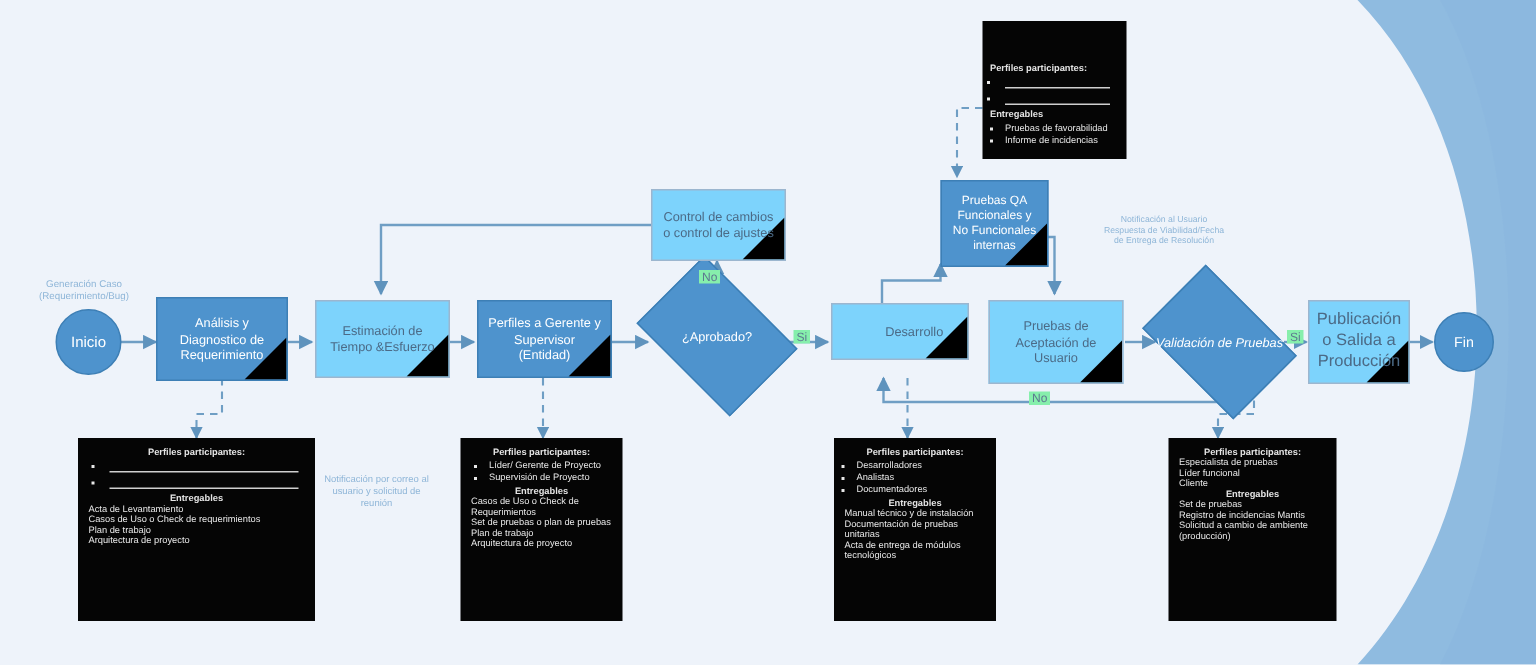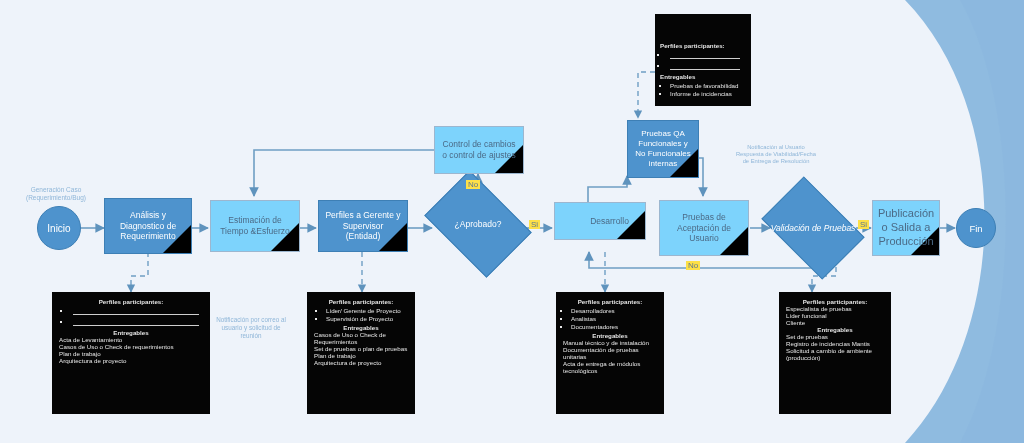--- a/index.html
+++ b/index.html
@@ -38,21 +38,21 @@
   .note .hd{text-align:center;font-weight:bold;color:#e4e4e4;}
   .note .sub{text-align:center;font-weight:bold;color:#e4e4e4;}
   .note ul{margin:2px 0;padding-left:14px;list-style:square;}
   .note li{margin:0 0 1px 0;}
   .note .ln{display:block;border-bottom:1px solid #cfcfcf;height:7px;margin:0 6px 3px 2px;}
   .note .row{margin:0;padding-left:2px;}
 
   
   .cap{position:absolute;z-index:3;color:#8fb6d8;text-align:center;line-height:1.25;}
 
-  .elbl{position:absolute;z-index:4;color:#5d7890;background:#fde047;padding:0 2px;}
+  .elbl{position:absolute;z-index:4;color:#5d7890;background:#86efac;padding:0 2px;}
 </style>
 </head>
 <body>
 
 <div id="stage">
 
   <svg id="bg" viewBox="0 0 1024 443">
     <rect x="0" y="0" width="1024" height="443" fill="#eef3fa"></rect>
     <path d="M1024 0 L1024 443 L905 443 C1010 330 1012 110 905 0 Z" fill="#8fbbe0"></path>
     <path d="M1024 0 L1024 443 L960 443 C1020 330 1022 110 960 0 Z" fill="#8ab7de" opacity="0.55"></path>

